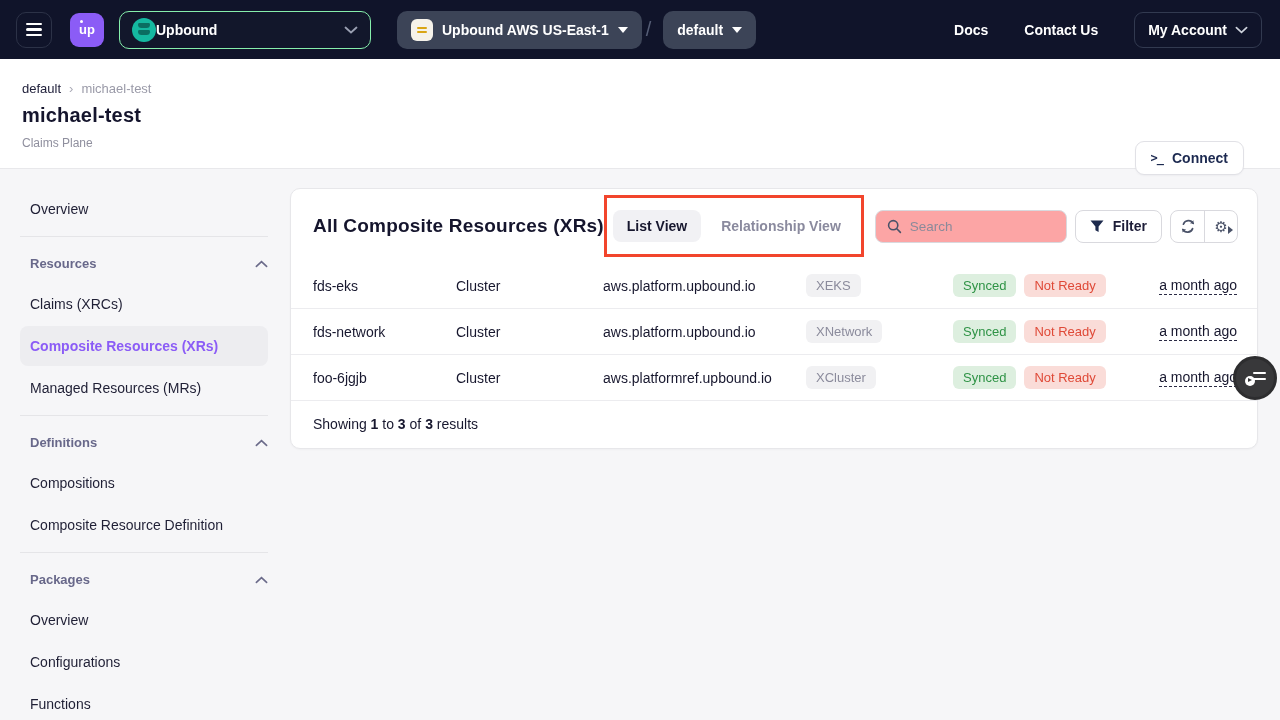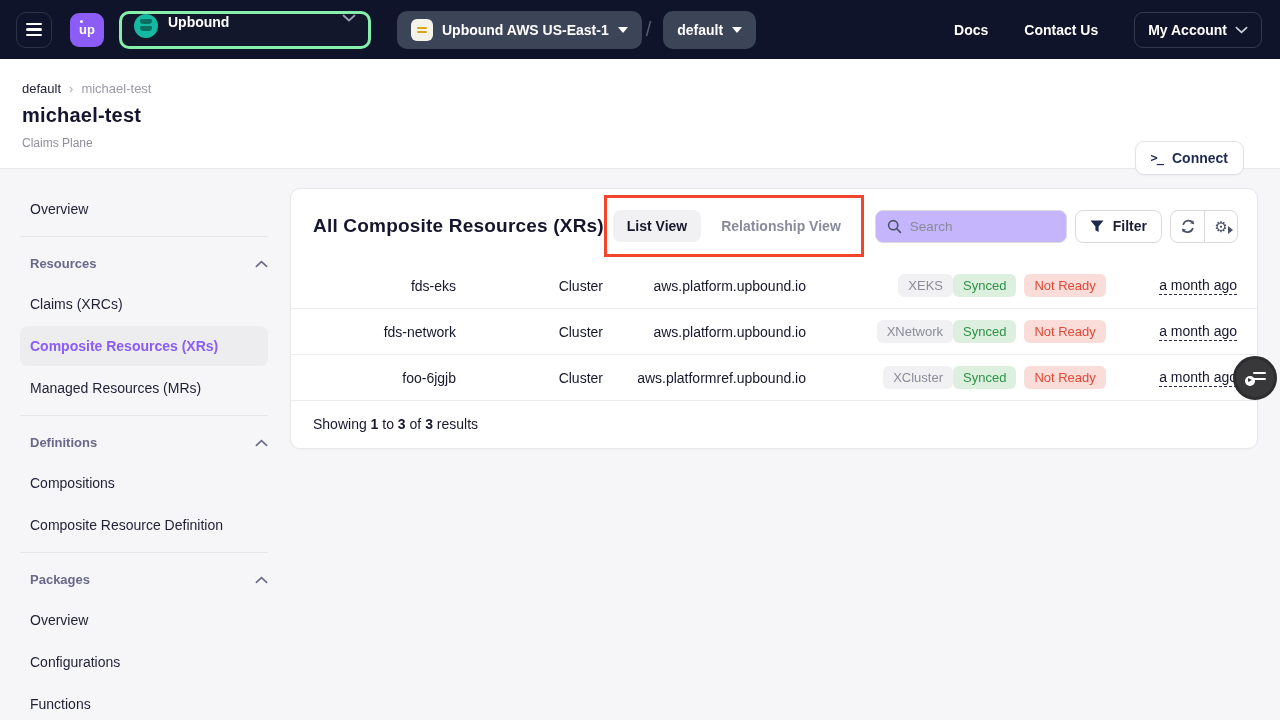--- a/index.html
+++ b/index.html
@@ -6,22 +6,22 @@
   html,body { width:1280px; height:720px; overflow:hidden; font-family:"Liberation Sans", sans-serif; background:#f6f6f8; }
 
   
   .navbar { height:59px; background:#10142a; display:flex; align-items:center; padding:0 18px 0 16px; position:relative; }
   .hamburger { width:36px; height:36px; border:1px solid #2c3247; border-radius:10px; background:transparent;
     display:flex; flex-direction:column; justify-content:center; align-items:center; gap:3px; cursor:pointer; margin-right:18px; }
   .hamburger span { display:block; width:16px; height:2.4px; background:#fff; border-radius:2px; }
   .logo { width:34px; height:34px; background:#8b5cf6; border-radius:9px; color:#fff; font-weight:700; font-size:13px;
     display:flex; align-items:center; justify-content:center; margin-right:15px; position:relative; }
   .logo::after { content:""; position:absolute; top:7px; left:10px; width:3px; height:3px; border-radius:50%; background:#fff; }
-  .org-select { width:252px; height:38px; border:3px solid #86efac; border-radius:10px; background:#12172b;
-    display:flex; padding:0 12px; gap:10px; margin-right:26px; cursor:pointer; }
+  .org-select { width:252px; height:38px; border:1px solid #86efac; border-radius:10px; background:#12172b;
+    display:flex; align-items:center; padding:0 12px; margin-right:26px; cursor:pointer; }
   .org-avatar { width:24px; height:24px; border-radius:50%; background:#15b8a0; position:relative; flex:none; }
   .org-avatar::before, .org-avatar::after { content:""; position:absolute; left:6px; width:12px; height:5px; background:#0b6e62; border-radius:2px 2px 5px 5px; }
   .org-avatar::before { top:5px; } .org-avatar::after { top:12px; }
   .nav-label { color:#fff; font-weight:700; font-size:14px; white-space:nowrap; }
   .org-select .chev { margin-left:auto; }
   .chev svg { display:block; }
   .pill-btn { height:38px; background:#3c4457; border-radius:10px; display:flex; align-items:center; gap:9px; padding:0 14px; cursor:pointer; }
   .ctp-icon { width:22px; height:22px; background:#f5f2ea; border-radius:6px; display:flex; flex-direction:column; justify-content:center; align-items:center; gap:2px; flex:none; }
   .ctp-icon i { display:block; width:10px; height:2px; background:#d9a514; border-radius:1px; }
   .caret-down { width:0; height:0; border-left:5px solid transparent; border-right:5px solid transparent; border-top:6px solid #fff; }
@@ -53,40 +53,40 @@
   .side-section-title .t { font-size:13px; font-weight:700; color:#68688a; }
 
   .main-card { flex:1; background:#fff; border:1px solid #e7e7ea; border-radius:10px; margin:19px 22px 0 0; box-shadow:0 1px 2px rgba(20,20,40,.03); }
   .card-header { height:74px; display:flex; align-items:center; padding:0 19px 0 22px; }
   .card-title { font-size:19px; font-weight:700; color:#15152d; letter-spacing:.2px; }
   .toggle-wrap { margin-left:auto; position:relative; display:flex; align-items:center; }
   .toggle-opt { font-size:14px; font-weight:700; color:#8a8a9e; padding:8px 14px; border-radius:8px; cursor:pointer; white-space:nowrap; }
   .toggle-opt.active { background:#f1f1f4; color:#17172e; }
   .toggle-opt + .toggle-opt { margin-left:6px; }
   .annotation-box { position:absolute; inset:-15px -9px; border:3px solid #f2452c; pointer-events:none; z-index:5; }
-  .search-box { margin-left:20px; width:192px; height:33px; border:1px solid #d9d9de; border-radius:8px; display:flex; align-items:center; padding:0 10px 0 11px; gap:8px; background:#c4b5fd; }
+  .search-box { margin-left:20px; width:192px; height:33px; border:1px solid #d9d9de; border-radius:8px; display:flex; align-items:center; padding:0 10px 0 11px; gap:8px; background:#fca5a5; }
   .search-box input { border:none; outline:none; flex:1; font-size:13.5px; font-family:"Liberation Sans", sans-serif; color:#33334a; background:transparent; }
   .search-box input::placeholder { color:#8a8a9a; }
   .filter-btn { margin-left:8px; height:33px; border:1px solid #d9d9de; border-radius:8px; background:#fff; display:flex; align-items:center; gap:9px; padding:0 14px; cursor:pointer; }
   .filter-label { font-size:14px; font-weight:700; color:#1d1d38; }
   .icon-group { margin-left:8px; height:33px; border:1px solid #d9d9de; border-radius:8px; background:#fff; display:flex; align-items:stretch; overflow:hidden; }
   .icon-cell { width:33px; display:flex; align-items:center; justify-content:center; cursor:pointer; color:#4a5268; }
   .icon-cell + .icon-cell { border-left:1px solid #d9d9de; }
   .gear-glyph { font-size:15px; line-height:1; color:#4a5268; position:relative; }
   .gear-glyph::after { content:""; position:absolute; right:-5px; bottom:0; width:0; height:0; border-top:4px solid transparent; border-bottom:4px solid transparent; border-left:5px solid #4a5268; }
 
   
   .tbl-grid { display:grid; grid-template-columns:143px 147px 203px 147px 186px 1fr; align-items:center; padding:0 20px 0 22px; }
   .tbl-head { height:38px; border-bottom:1px solid #ececef; }
   .th { font-size:13px; font-weight:700; color:#8a8a9e; cursor:pointer; }
   .th.sorted { color:#8b5cf6; }
   .th.right, .td.right { text-align:right; }
   .tbl-row { height:46px; border-bottom:1px solid #ececef; cursor:pointer; }
   .tbl-row:last-child { border-bottom:1px solid #ececef; }
-  .td { font-size:14px; color:#17172e;text-align:right; }
+  .td { font-size:14px; color:#17172e; }
   .kind-badge { display:inline-block; font-size:13px; color:#8b8b9c; background:#f1f1f3; border-radius:6px; padding:4px 10px; }
   .status-cell { display:flex; gap:8px; }
   .badge { display:inline-block; font-size:13px; border-radius:6px; padding:4px 10px; font-weight:400; }
   .badge.success { background:#ddefdf; color:#2f9346; }
   .badge.error { background:#fadcd8; color:#df4937; }
   .created-link { display:inline-block; border-bottom:1.5px dashed #2a2a44; padding-bottom:1px; color:#17172e; cursor:pointer; white-space:nowrap; }
   .tbl-footer { border-top:0; padding:15px 22px 16px 22px; font-size:14px; color:#17172e; }
   .tbl-footer b { font-weight:700; }
 
   

